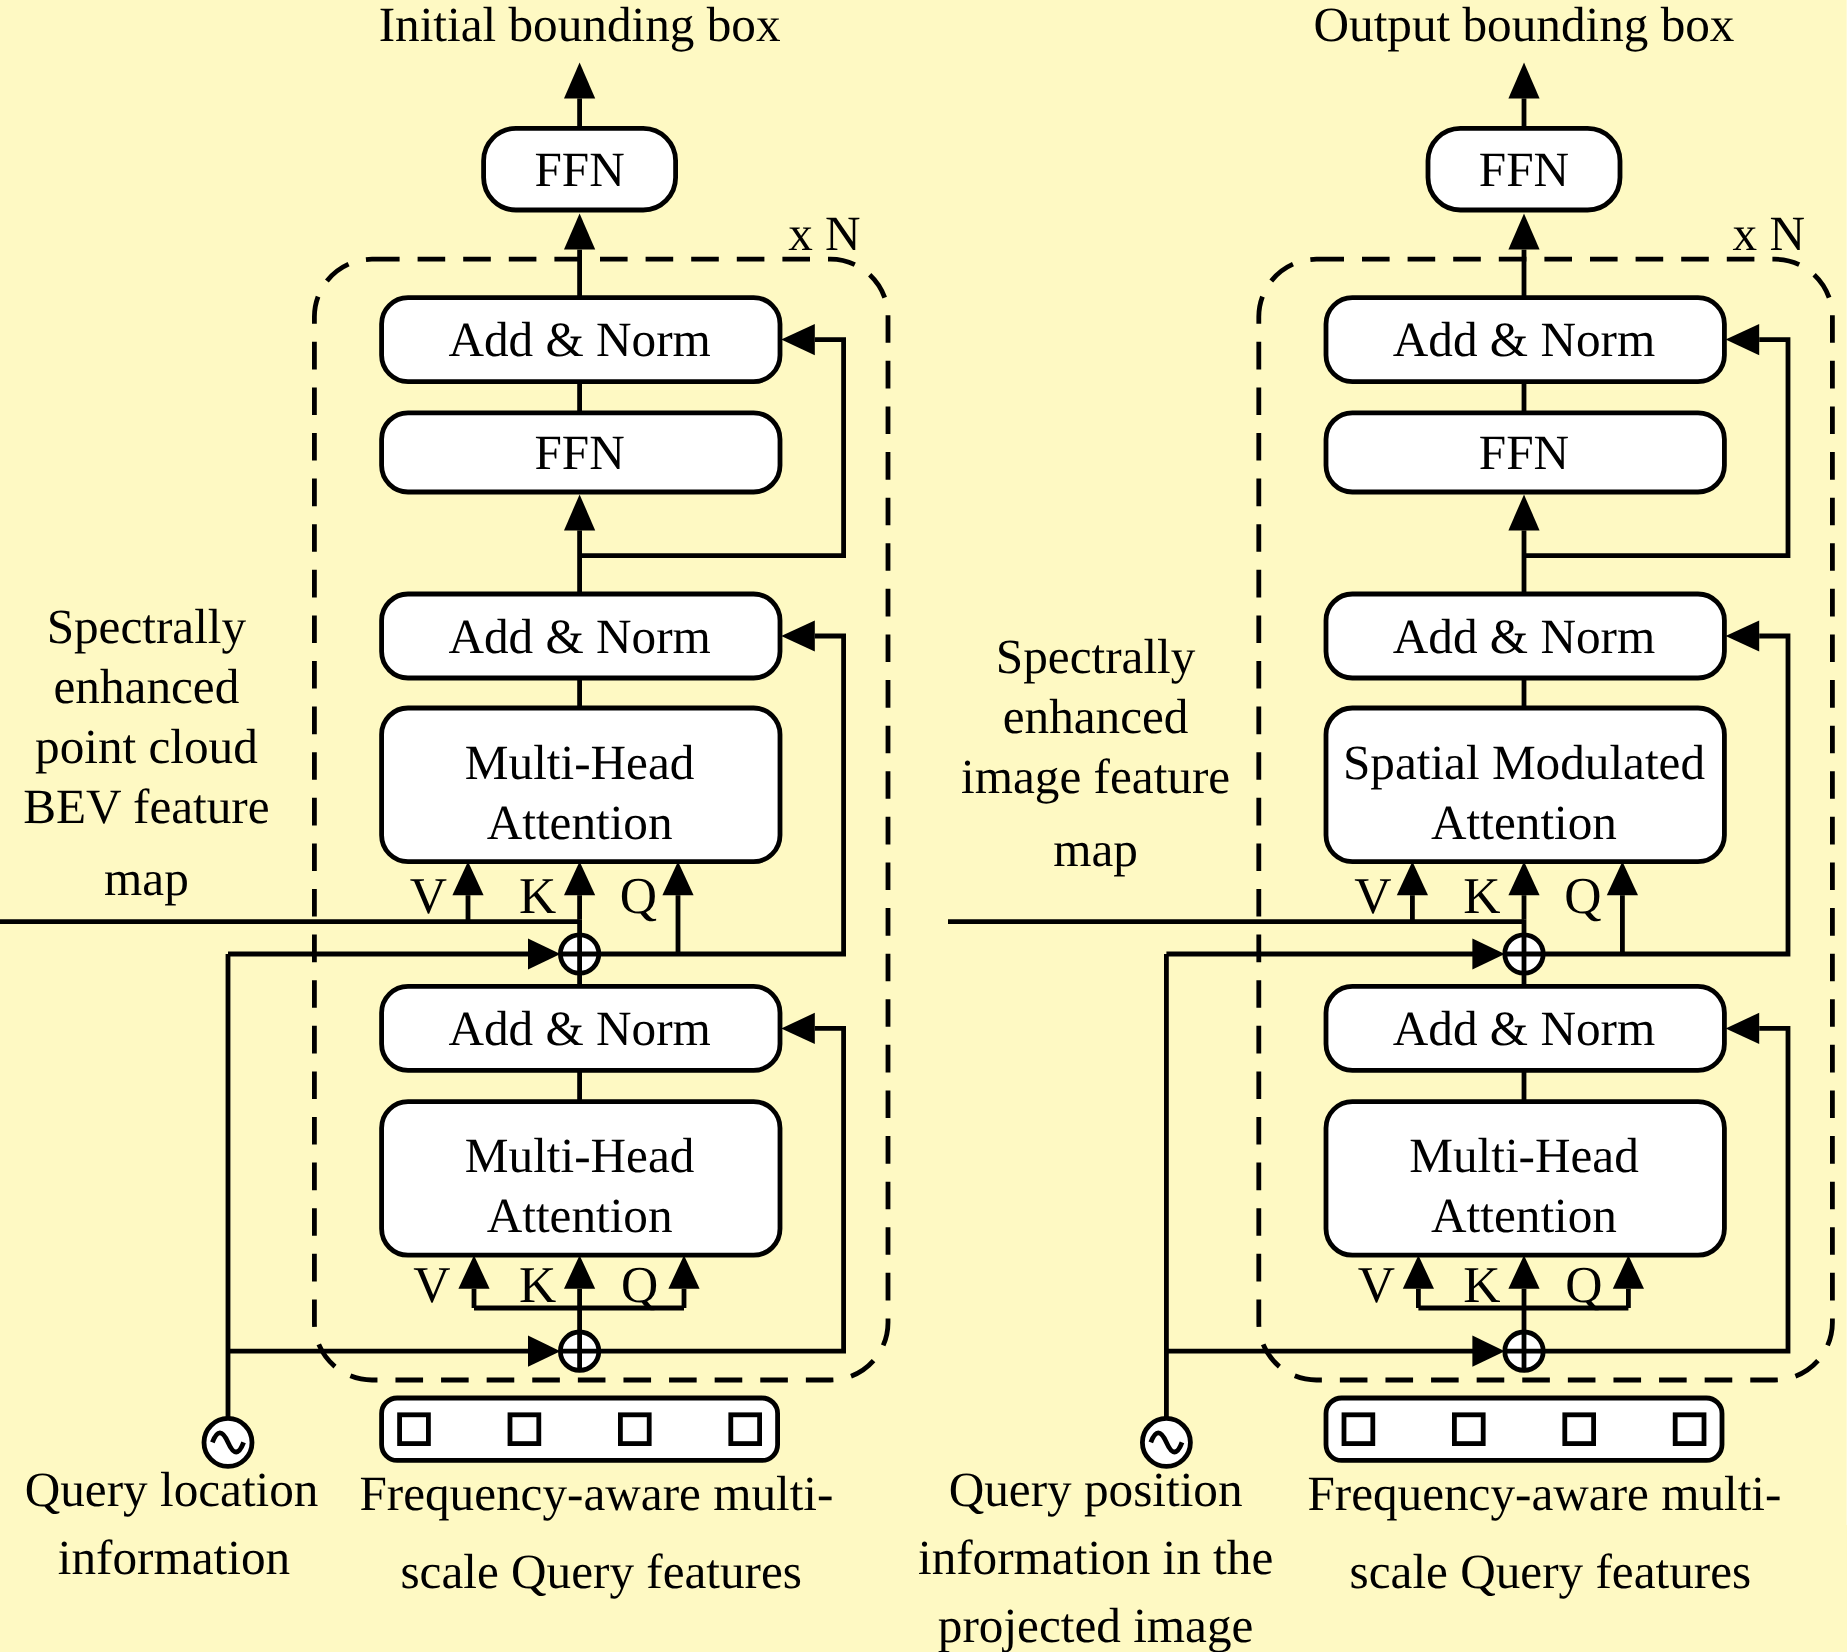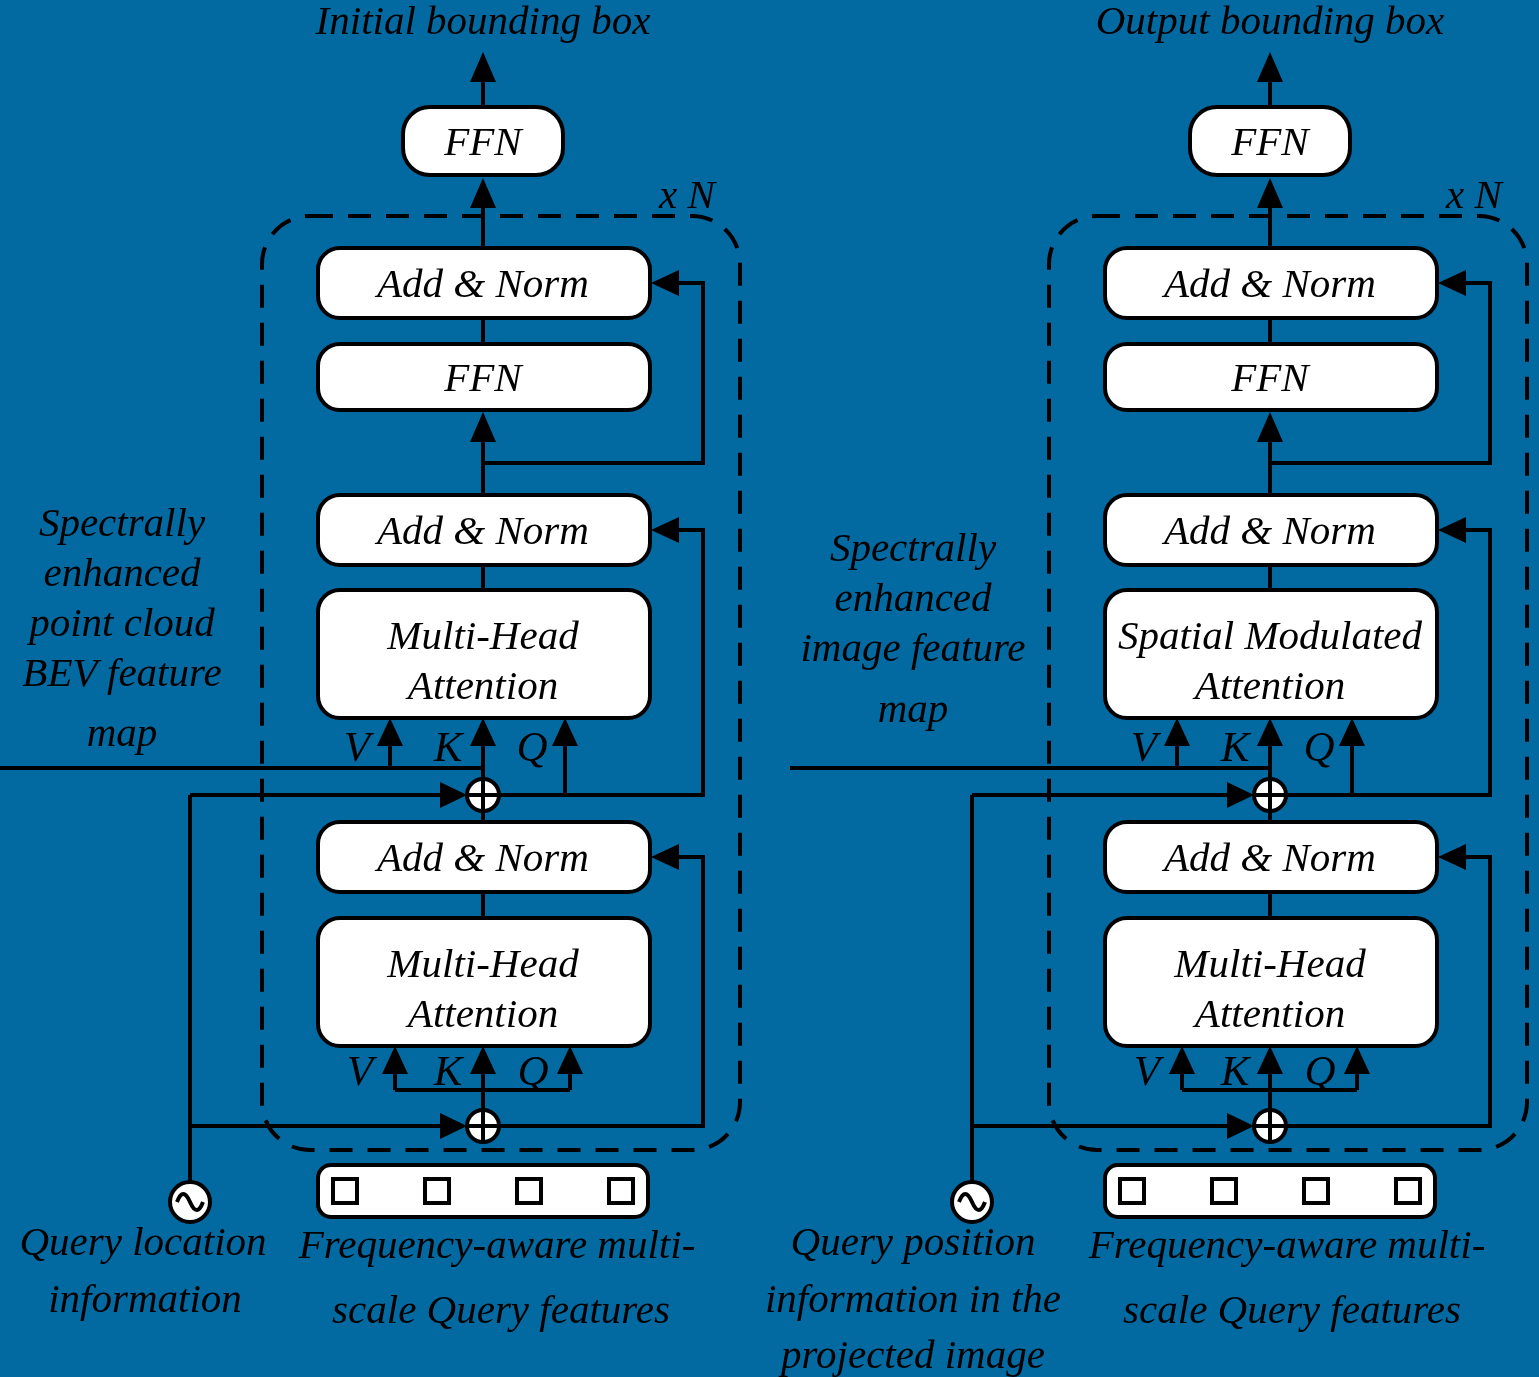--- a/index.html
+++ b/index.html
@@ -1,16 +1,16 @@
 <!DOCTYPE html>
 <html><head>
 <meta charset="utf-8">
 <style>
   html,body { margin:0; padding:0; background:#ffffff; }
-  .stage { width:1539px; height:1377px; position:relative; background:#0369a1;font-style:italic; }
+  .stage { width:1539px; height:1377px; position:relative; background:#fef9c3; }
   svg { display:block; }
   svg text {
     font-family:"Liberation Serif","DejaVu Serif",serif;
     fill:#000000;
   }
   .t  { font-size:41px; text-anchor:middle; }
   .tk { font-size:43px; text-anchor:middle; }
   .ln   { stroke:#000; stroke-width:4; fill:none; }
   .dash { stroke:#000; stroke-width:4; fill:none; stroke-dasharray:23 15; }
   .bx   { fill:#ffffff; stroke:#000; stroke-width:4; }

